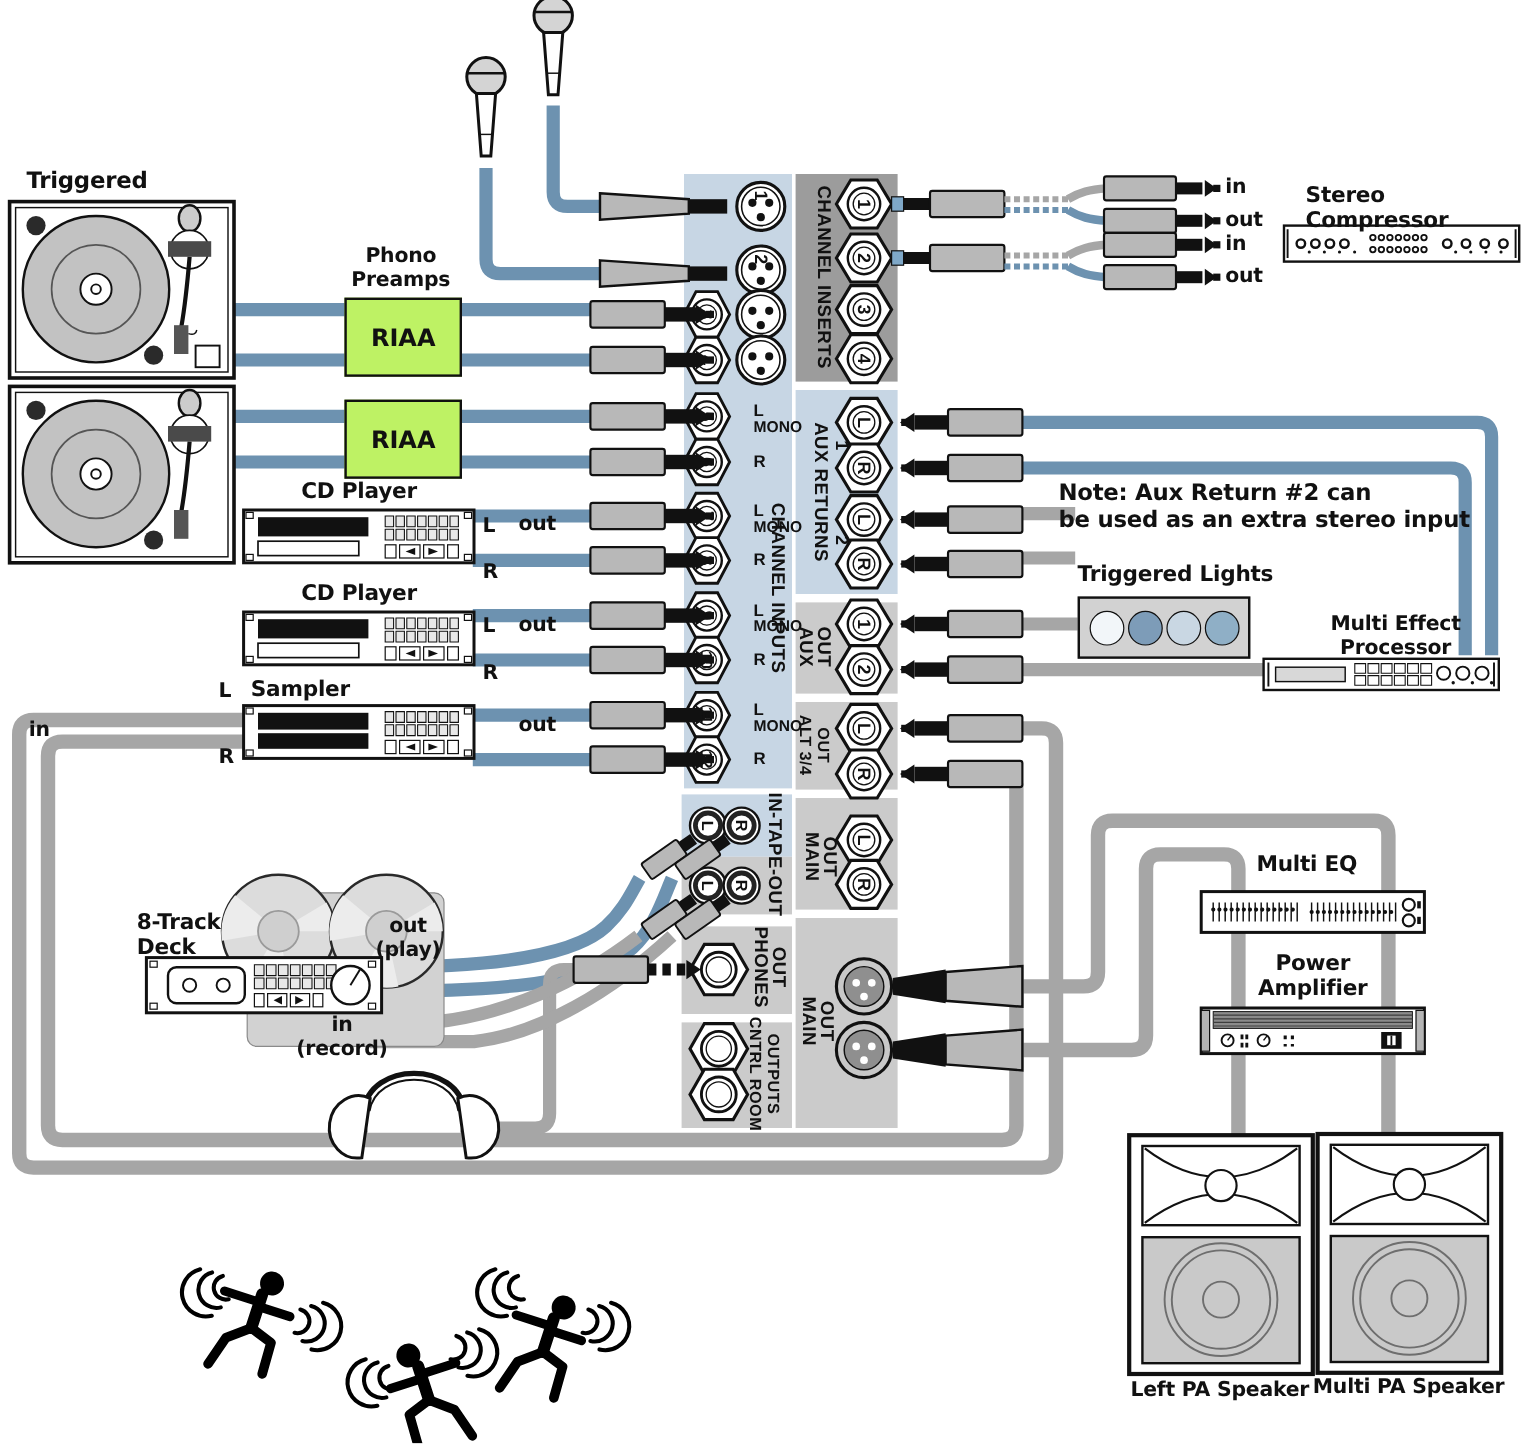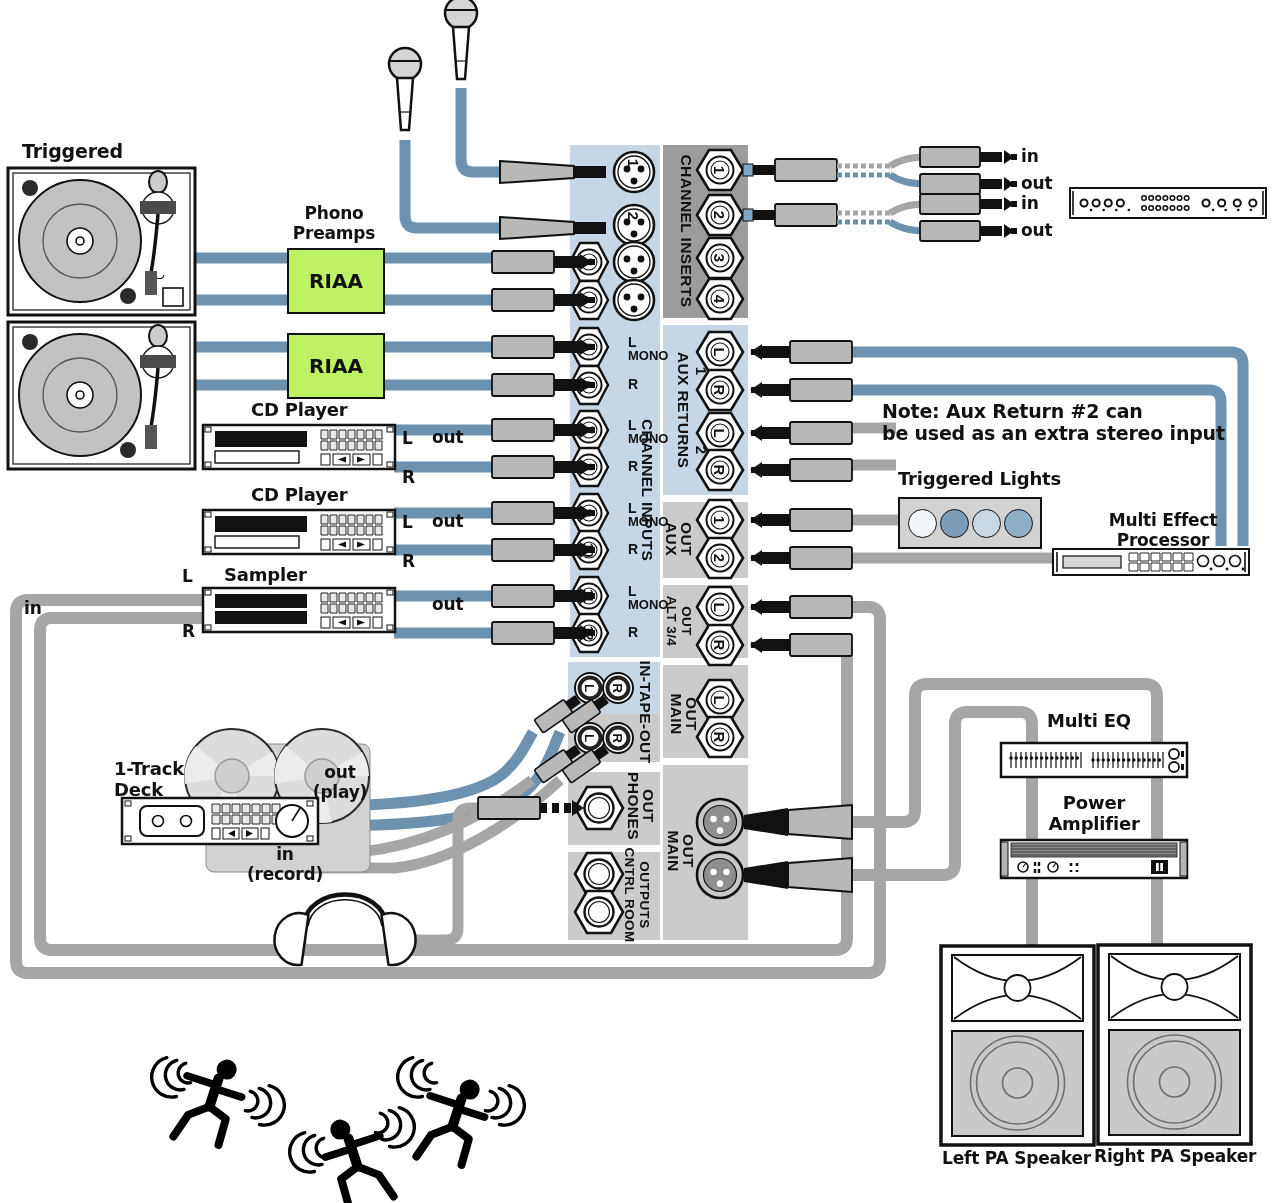--- a/index.html
+++ b/index.html
@@ -630,55 +630,56 @@
       </div>
   </div>
 
   <div class="lbl s19" style="left:22px;top:140px">Triggered</div>
   <div class="lbl ctr pre s17" style="left:284px;top:203px;width:100px">Phono
 Preamps</div>
   <div class="riaa" style="left:287px;top:248px;width:94px;height:62px">RIAA</div>
   <div class="riaa" style="left:287px;top:333px;width:94px;height:62px">RIAA</div>
   <div class="lbl" style="left:251px;top:399px">CD Player</div>
   <div class="lbl" style="left:251px;top:484px">CD Player</div>
-  <div class="lbl" style="left:224px;top:564px">Sampler</div>
+  <div class="lbl" style="left:209px;top:564px">Sampler</div>
 
   <div class="lbl s17" style="left:402px;top:428px">L</div>
   <div class="lbl s17" style="left:432px;top:427px">out</div>
   <div class="lbl s17" style="left:402px;top:467px">R</div>
   <div class="lbl s17" style="left:402px;top:512px">L</div>
   <div class="lbl s17" style="left:432px;top:511px">out</div>
   <div class="lbl s17" style="left:402px;top:551px">R</div>
   <div class="lbl s17" style="left:432px;top:594px">out</div>
   <div class="lbl s17" style="left:182px;top:566px">L</div>
   <div class="lbl s17" style="left:182px;top:621px">R</div>
   <div class="lbl s17" style="left:24px;top:598px">in</div>
 
-  <div class="lbl pre" style="left:114px;top:758px">1-Track
+  <div class="lbl pre" style="left:114px;top:758px">8-Track
 Deck</div>
   <div class="lbl ctr pre s17" style="left:300px;top:762px;width:80px">out
 (play)</div>
   <div class="lbl ctr pre s17" style="left:230px;top:844px;width:110px">in
 (record)</div>
 
   <div class="lbl s17" style="left:1021px;top:146px">in</div>
   <div class="lbl s17" style="left:1021px;top:173px">out</div>
   <div class="lbl s17" style="left:1021px;top:193px">in</div>
   <div class="lbl s17" style="left:1021px;top:220px">out</div>
+  <div class="lbl" style="left:1088px;top:152px">Stereo Compressor</div>
 
   <div class="lbl pre s19" style="left:882px;top:400px">Note: Aux Return #2 can
 be used as an extra stereo input</div>
   <div class="lbl" style="left:898px;top:468px">Triggered Lights</div>
   <div class="lights" style="left:898px;top:497px;width:128px;height:48px">
     <i class="lc0"></i>
     <i class="lc1"></i>
     <i class="lc2"></i>
     <i class="lc3"></i>
   </div>
   <div class="lbl ctr pre s17" style="left:1108px;top:510px;width:110px">Multi Effect
 Processor</div>
   <div class="lbl" style="left:1047px;top:710px">Multi EQ</div>
   <div class="lbl ctr pre" style="left:1044px;top:792px;width:100px">Power
 Amplifier</div>
   <div class="lbl s17" style="left:942px;top:1148px">Left PA Speaker</div>
-  <div class="lbl s17" style="left:1094px;top:1146px">Right PA Speaker</div>
+  <div class="lbl s17" style="left:1094px;top:1146px">Multi PA Speaker</div>
 
 </div>
 
 </body></html>

